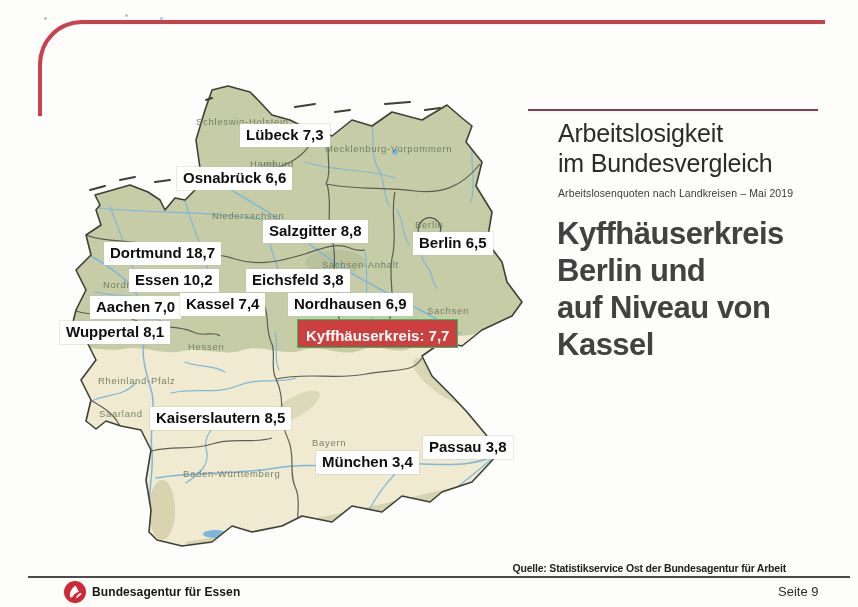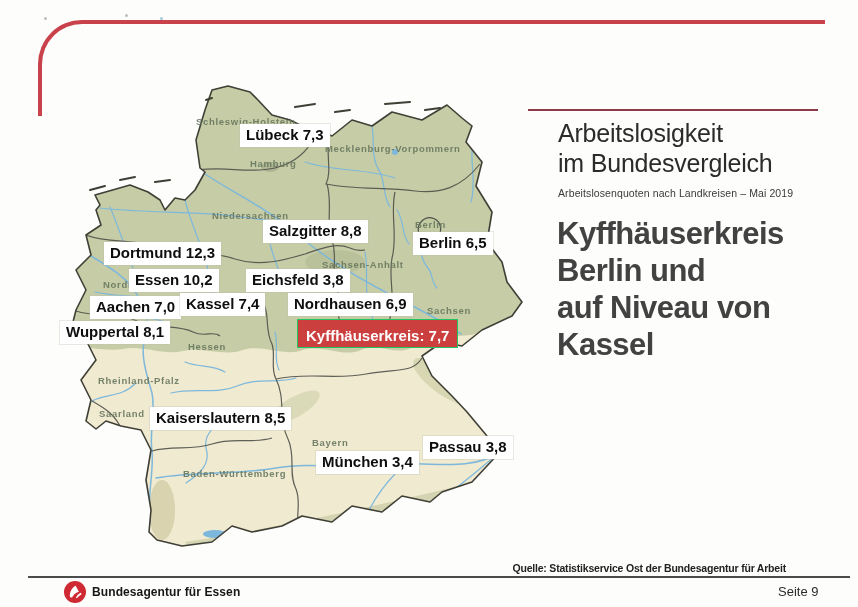--- a/index.html
+++ b/index.html
@@ -24,21 +24,21 @@
   .title-block{position:absolute;left:558px;top:118px;width:290px;color:#2b2b2b;}
   .title-line{font-size:25px;line-height:30px;letter-spacing:-0.2px;}
   .subtitle{margin-top:9px;font-size:10.5px;color:#3a3a3a;letter-spacing:0.1px;}
   .headline{position:absolute;left:557px;top:215px;width:300px;color:#424242;
     font-size:31px;font-weight:bold;line-height:37px;letter-spacing:-0.5px;}
 
   
   .map-wrap{position:absolute;left:65px;top:82px;width:465px;height:482px;}
   .map-labels{position:absolute;left:0;top:0;width:858px;height:607px;pointer-events:none;}
   .state-label{
-    position:absolute;font-size:9.5px;font-weight:bold;color:#68775f;
+    position:absolute;font-size:9.5px;font-weight:normal;color:#68775f;
     letter-spacing:0.7px;white-space:nowrap;opacity:.9;
   }
   .city-label{
     position:absolute;background:#ffffff;color:#0e0e0e;font-size:15px;font-weight:bold;
     line-height:20px;padding:1px 6px 2px 6px;white-space:nowrap;
     box-shadow:0 0 0 1px rgba(190,190,175,.30);
   }
   .city-label.highlight{
     background:var(--hl,#cb403e);color:#ffffff;border:1px solid #22c55e;
     padding:6px 8px 1px 8px;box-shadow:none;
@@ -150,23 +150,24 @@
       <div class="state-label" style="left: 415px; top: 219px;">Berlin</div>
       <div class="state-label" style="left: 322px; top: 259px;">Sachsen-Anhalt</div>
       <div class="state-label" style="left: 103px; top: 279px;">Nordrhein-Westfalen</div>
       <div class="state-label" style="left: 427px; top: 305px;">Sachsen</div>
       <div class="state-label" style="left: 188px; top: 341px;">Hessen</div>
       <div class="state-label" style="left: 98px; top: 375px;">Rheinland-Pfalz</div>
       <div class="state-label" style="left: 99px; top: 408px;">Saarland</div>
       <div class="state-label" style="left: 312px; top: 437px;">Bayern</div>
       <div class="state-label" style="left: 183px; top: 468px;">Baden-Württemberg</div>
       <div class="city-label" style="left: 240px; top: 124px;">Lübeck 7,3</div>
+      <div class="city-label" style="left: 177px; top: 167px;">Osnabrück 6,6</div>
       <div class="city-label" style="left: 263px; top: 220px;">Salzgitter 8,8</div>
       <div class="city-label" style="left: 413px; top: 232px;">Berlin 6,5</div>
-      <div class="city-label" style="left: 104px; top: 242px;">Dortmund 12,3</div>
+      <div class="city-label" style="left: 104px; top: 242px;">Dortmund 18,7</div>
       <div class="city-label" style="left: 129px; top: 269px;">Essen 10,2</div>
       <div class="city-label" style="left: 246px; top: 269px;">Eichsfeld 3,8</div>
       <div class="city-label" style="left: 90px; top: 296px;">Aachen 7,0</div>
       <div class="city-label" style="left: 180px; top: 293px;">Kassel 7,4</div>
       <div class="city-label" style="left: 288px; top: 293px;">Nordhausen 6,9</div>
       <div class="city-label highlight" style="left: 297px; top: 319px;">Kyffhäuserkreis: 7,7</div>
       <div class="city-label" style="left: 60px; top: 321px;">Wuppertal 8,1</div>
       <div class="city-label" style="left: 150px; top: 407px;">Kaiserslautern 8,5</div>
       <div class="city-label" style="left: 423px; top: 436px;">Passau 3,8</div>
       <div class="city-label" style="left: 316px; top: 451px;">München 3,4</div>

